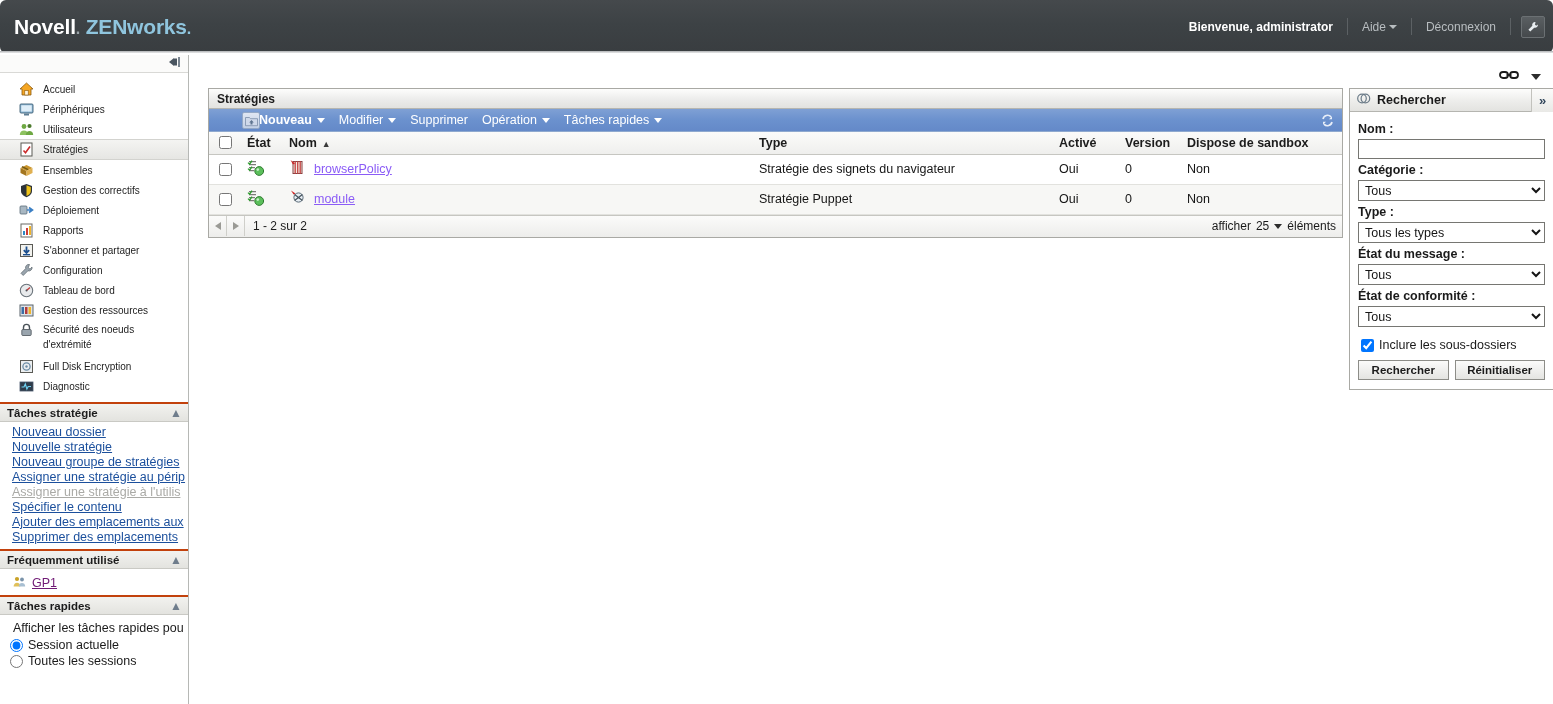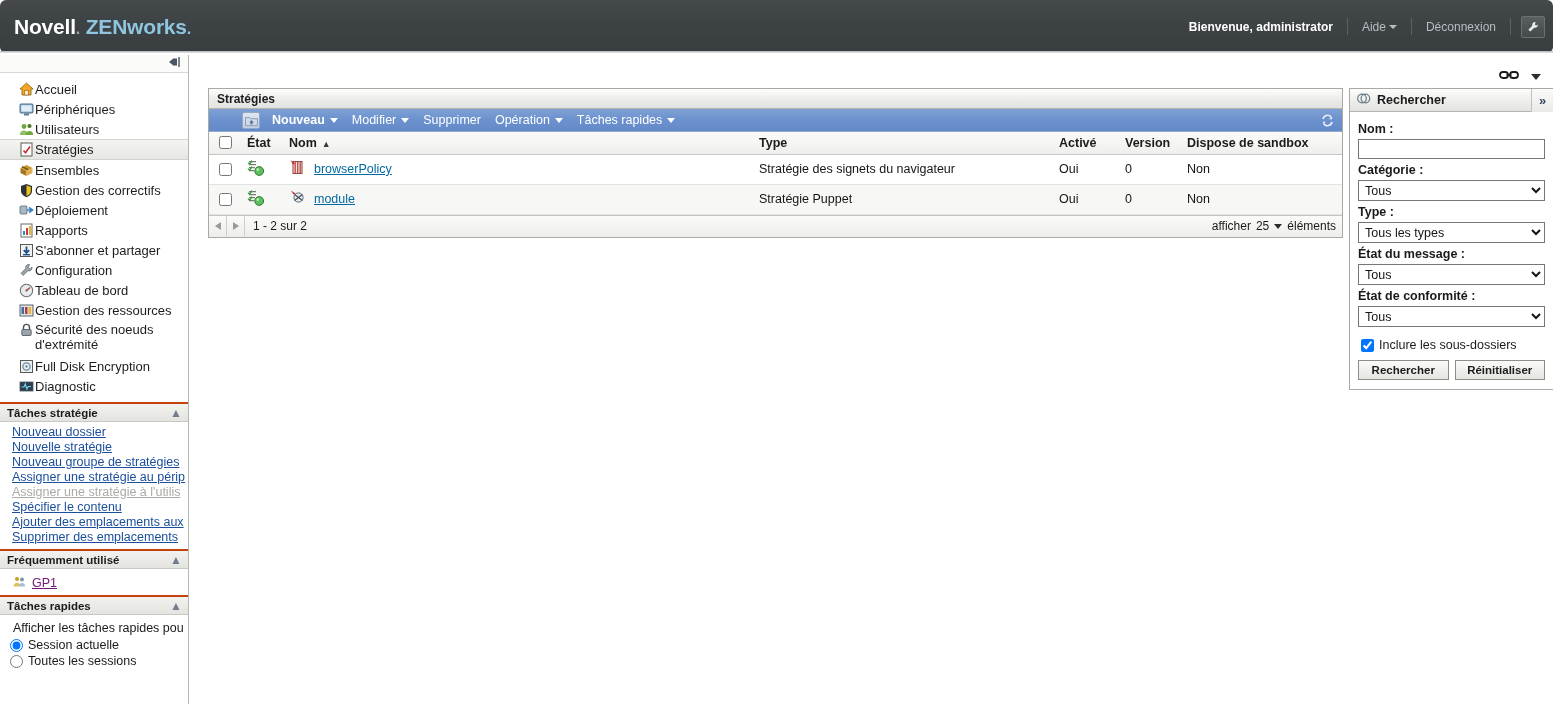--- a/index.html
+++ b/index.html
@@ -68,23 +68,23 @@
     overflow: hidden;
   }
   .collapse-row {
     height: 18px; background: #fbfbfa;
     border-bottom: 1px solid #d9d9d6;
     display: flex; justify-content: flex-end; align-items: center;
     padding-right: 6px;
   }
   .nav { padding-top: 6px; }
   .nav-item {
-    display: flex; align-items: center; 
+    display: flex; align-items: center; gap: 8px;
     height: 20px; padding-left: 18px; cursor: pointer;
-    font-size: 13px; color: #1d1d1d;
+    font-size: 10px; color: #1d1d1d;
   }
   .nav-item.two-line { height: 36px; align-items: flex-start; padding-top: 2px; }
   .nav-item.selected {
     background: linear-gradient(180deg, #f4f4f2, #e6e6e3);
     border-top: 1px solid #d3d3cf; border-bottom: 1px solid #d3d3cf;
     height: 21px;
   }
   .nav-item .label2 { line-height: 15px; }
   .ico { width: 17px; height: 17px; flex: 0 0 17px; position: relative; }
 
@@ -133,21 +133,21 @@
   .listpanel-title {
     height: 20px;
     background: linear-gradient(180deg, #fdfdfc 0%, #ececeb 55%, #e2e2df 100%);
     border-bottom: 1px solid #b5b5b0;
     display: flex; align-items: center; padding-left: 8px;
     font-weight: bold; font-size: 12px; color: #1c1c1c;
   }
   .toolbar {
     height: 23px;
     background: linear-gradient(180deg, #7fa0d4 0%, #6b91ce 50%, #6489c8 100%);
-    display: flex; align-items: center; padding-left: 28px; gap: 0;
+    display: flex; align-items: center; padding-left: 15px; gap: 0;
     position: relative;
     border-bottom: 1px solid #8fa9cf;
   }
   .folder-up-btn {
     position: absolute; left: 33px; top: 3px;
     width: 18px; height: 17px;
     background: linear-gradient(180deg, #dfe6f2, #c4d1e6);
     border: 1px solid #93a8c6; border-radius: 2px;
     display: flex; align-items: center; justify-content: center;
     cursor: pointer;
@@ -181,21 +181,21 @@
     vertical-align: middle; color: #151515;
   }
   tr.row-alt td { background: #f7f7f5; }
   td.c-check, th.c-check { width: 26px; text-align: center; padding-left: 8px; }
   td.c-state, th.c-state { width: 42px; }
   th.c-name { width: 470px; }
   th.c-type { width: 300px; }
   th.c-act  { width: 66px; }
   th.c-ver  { width: 62px; margin-top: 40px; }
   .namecell { display: flex; align-items: center; gap: 8px; }
-  .namecell a { color: #0369a1; text-decoration: underline; cursor: pointer; }
+  .namecell a { color: #8b5cf6; text-decoration: underline; cursor: pointer; }
   .sort-ico { color: #3a3a3a; font-size: 9px; margin-left: 5px; }
   .grid-footer {
     height: 22px;
     background: linear-gradient(180deg, #fbfbfa, #ededeb);
     border-top: 1px solid #c6c6c1;
     display: flex; align-items: center; font-size: 12px;
     position: relative;
   }
   .pg-btn {
     width: 18px; height: 20px;

